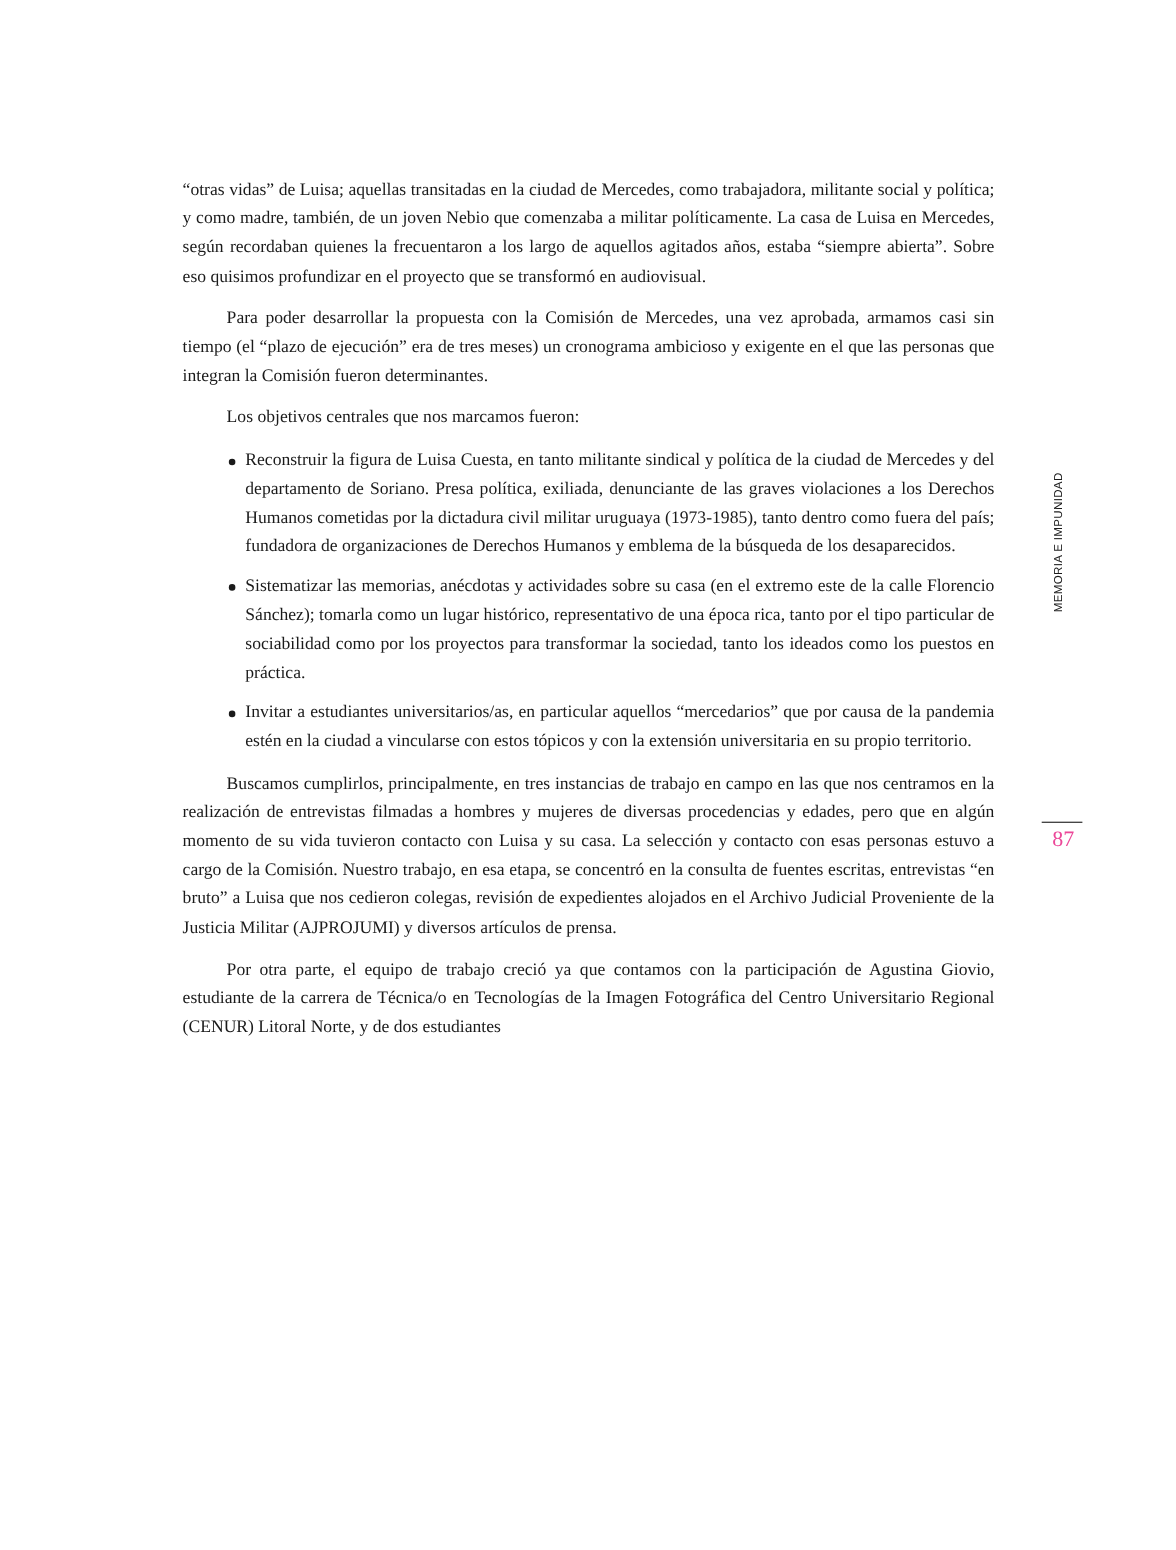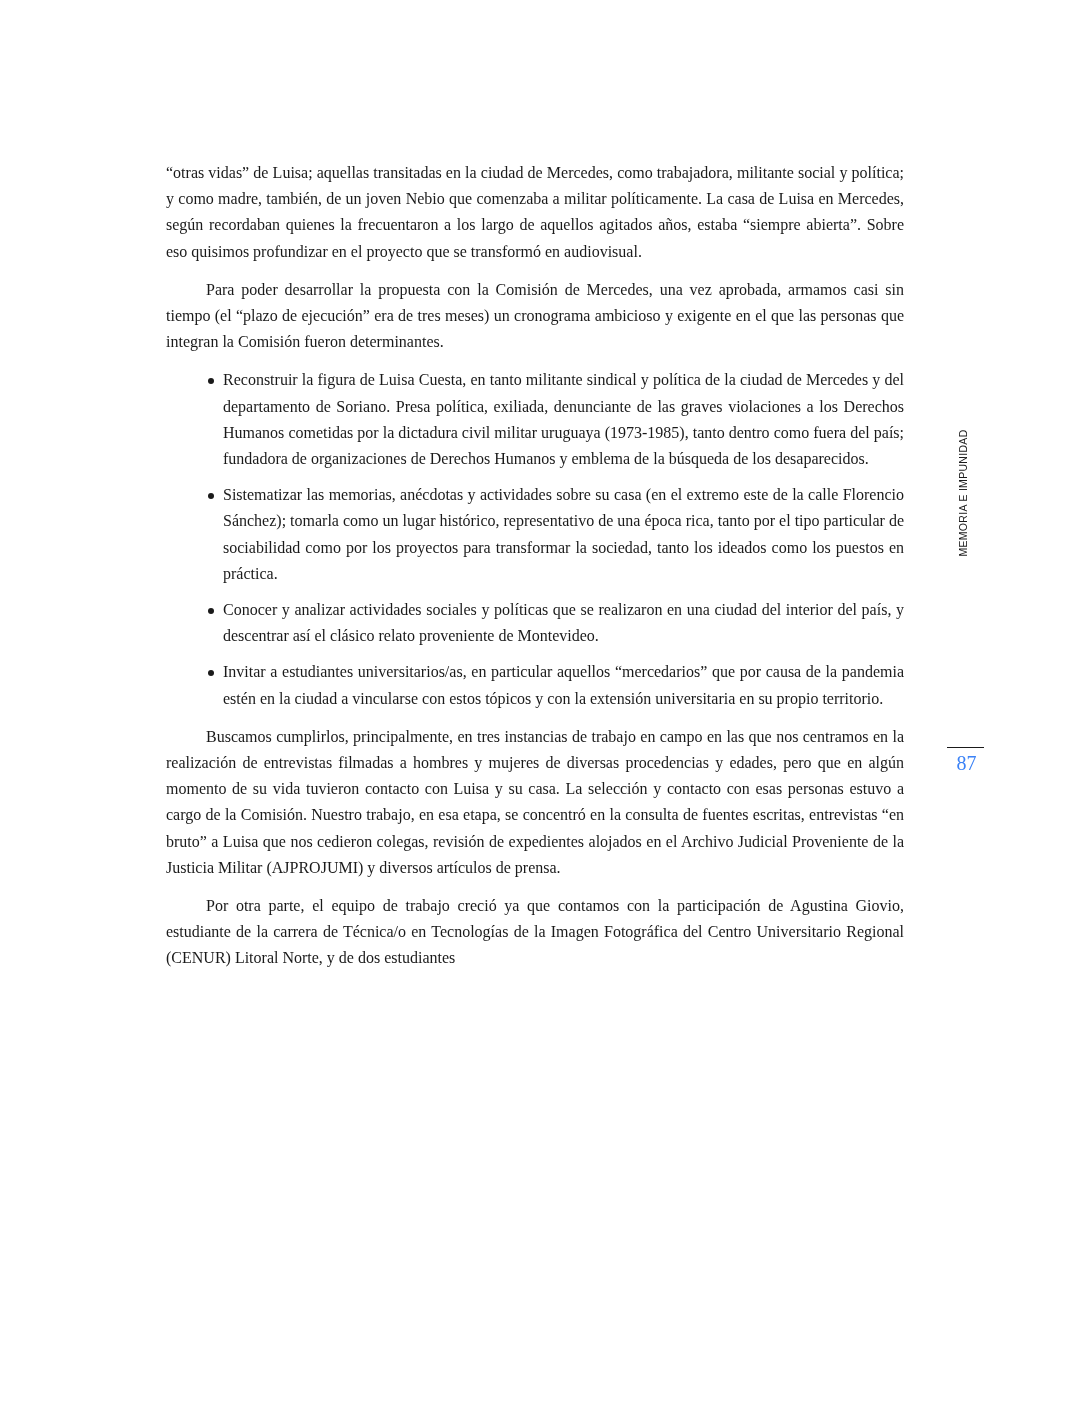--- a/index.html
+++ b/index.html
@@ -78,42 +78,39 @@
   }
   .folio {
     position: absolute;
     left: 949px;
     top: 751px;
     width: 35px;
     text-align: center;
     font-family: "Liberation Serif", "DejaVu Serif", serif;
     font-size: 20px;
     line-height: 24px;
-    color: #3b82f6;
+    color: #ec4899;
   }
 </style>
 </head>
 <body>
 
 <div class="page-body">
   <p class="para">“otras vidas” de Luisa; aquellas transitadas en la ciudad de Mercedes, como trabajadora, militante social y política; y como madre, también, de un joven Nebio que comenzaba a militar políticamente. La casa de Luisa en Mercedes, según recordaban quienes la frecuen­taron a los largo de aquellos agitados años, estaba “siempre abierta”. Sobre eso quisimos profundizar en el proyecto que se transformó en audiovisual.</p>
   <p class="para indent">Para poder desarrollar la propuesta con la Comisión de Mercedes, una vez aprobada, armamos casi sin tiempo (el “plazo de ejecución” era de tres meses) un cronograma ambi­cioso y exigente en el que las personas que integran la Comisión fueron determinantes.</p>
+  <p class="para indent">Los objetivos centrales que nos marcamos fueron:</p>
 
   <ul class="bullet-list">
     <li class="bullet-item">
       <span class="bullet-dot"></span>
       <span>Reconstruir la figura de Luisa Cuesta, en tanto militante sindical y política de la ciudad de Mercedes y del departamento de Soriano. Presa política, exiliada, denun­ciante de las graves violaciones a los Derechos Humanos cometidas por la dictadura civil militar uruguaya (1973-1985), tanto dentro como fuera del país; fundadora de organizaciones de Derechos Humanos y emblema de la búsqueda de los desapare­cidos.</span>
     </li>
     <li class="bullet-item">
       <span class="bullet-dot"></span>
       <span>Sistematizar las memorias, anécdotas y actividades sobre su casa (en el extremo este de la calle Florencio Sánchez); tomarla como un lugar histórico, representativo de una época rica, tanto por el tipo particular de sociabilidad como por los proyectos para transformar la sociedad, tanto los ideados como los puestos en práctica.</span>
-    </li>
-    <li class="bullet-item">
-      <span class="bullet-dot"></span>
-      <span>Conocer y analizar actividades sociales y políticas que se realizaron en una ciudad del interior del país, y descentrar así el clásico relato proveniente de Montevideo.</span>
     </li>
     <li class="bullet-item">
       <span class="bullet-dot"></span>
       <span>Invitar a estudiantes universitarios/as, en particular aquellos “mercedarios” que por causa de la pandemia estén en la ciudad a vincularse con estos tópicos y con la exten­sión universitaria en su propio territorio.</span>
     </li>
   </ul>
 
   <p class="para indent">Buscamos cumplirlos, principalmente, en tres instancias de trabajo en campo en las que nos centramos en la realización de entrevistas filmadas a hombres y mujeres de diversas procedencias y edades, pero que en algún momento de su vida tuvieron contacto con Luisa y su casa. La selección y contacto con esas personas estuvo a cargo de la Comisión. Nuestro trabajo, en esa etapa, se concentró en la consulta de fuentes escritas, entrevistas “en bruto” a Luisa que nos cedieron colegas, revisión de expedientes alojados en el Archivo Judicial Proveniente de la Justicia Militar (AJPROJUMI) y diversos artículos de prensa.</p>
   <p class="para indent">Por otra parte, el equipo de trabajo creció ya que contamos con la participación de Agustina Giovio, estudiante de la carrera de Técnica/o en Tecnologías de la Imagen Foto­gráfica del Centro Universitario Regional (CENUR) Litoral Norte, y de dos estudiantes</p>
 </div>

